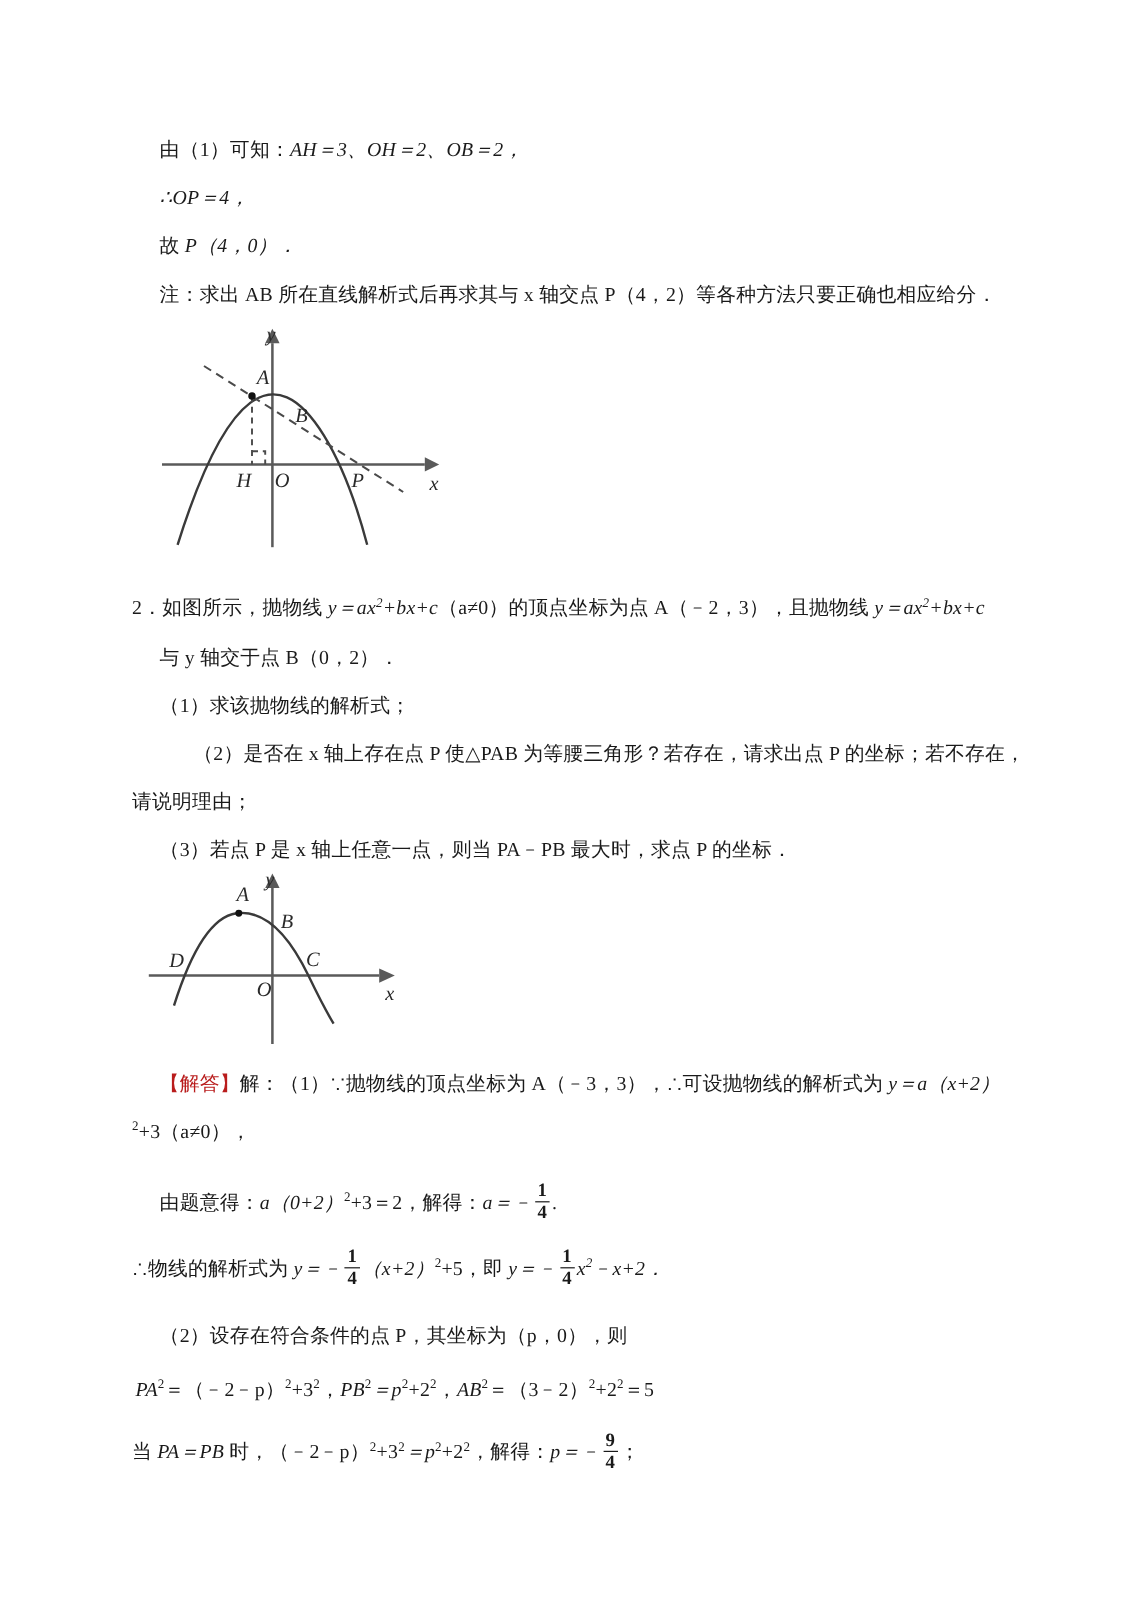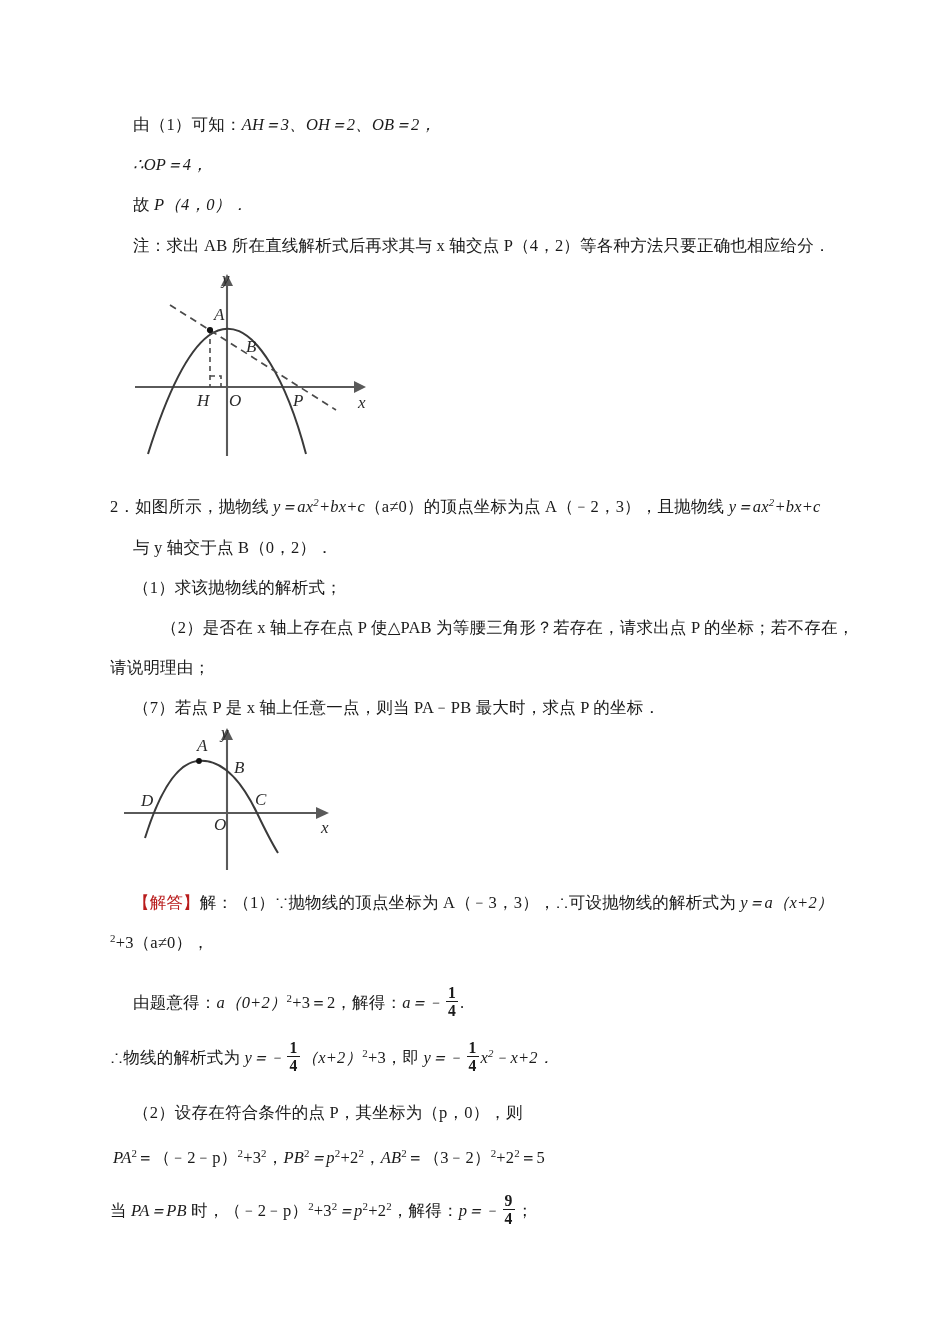--- a/index.html
+++ b/index.html
@@ -126,21 +126,21 @@
   </div>
 
   <div class="line" style="left:133px; top:538px;">与 y 轴交于点 B（0，2）．</div>
 
   <div class="line" style="left:133px; top:578px;">（1）求该抛物线的解析式；</div>
 
   <div class="line" style="left:133px; top:618px;margin-left:28px;">（2）是否在 x 轴上存在点 P 使△PAB 为等腰三角形？若存在，请求出点 P 的坐标；若不存在，</div>
 
   <div class="line" style="left:110px; top:658px;">请说明理由；</div>
 
-  <div class="line" style="left:133px; top:698px;">（7）若点 P 是 x 轴上任意一点，则当 PA﹣PB 最大时，求点 P 的坐标．</div>
+  <div class="line" style="left:133px; top:698px;">（3）若点 P 是 x 轴上任意一点，则当 PA﹣PB 最大时，求点 P 的坐标．</div>
 
   <div class="figure" style="left:118px; top:718px;">
     <svg width="240" height="155" viewBox="0 0 240 155">
 
       <g>
         <line class="axis" x1="6" y1="95" x2="198" y2="95"></line>
         <polygon points="198,89 211,95 198,101" fill="#5a5a5a"></polygon>
       </g>
 
       <g>
@@ -167,21 +167,21 @@
 
   <div class="line" style="left:110px; top:933px;">
     <sup>2</sup><span>+3（a≠0），</span>
   </div>
 
   <div class="line" style="left:133px; top:985px;">
     <span>由题意得：</span><span class="it">a（0+2）</span><sup>2</sup><span>+3＝2，解得：</span><span class="it">a＝﹣</span><span class="frac"><span class="num">1</span><span class="den">4</span></span><span>.</span>
   </div>
 
   <div class="line" style="left:110px; top:1040px;">
-    <span>∴物线的解析式为 </span><span class="it">y＝﹣</span><span class="frac"><span class="num">1</span><span class="den">4</span></span><span class="it">（x+2）</span><sup>2</sup><span>+3，即 </span><span class="it">y＝﹣</span><span class="frac"><span class="num">1</span><span class="den">4</span></span><span class="it">x</span><sup class="it">2</sup><span class="it">﹣x+2．</span>
+    <span>∴物线的解析式为 </span><span class="it">y＝﹣</span><span class="frac"><span class="num">1</span><span class="den">4</span></span><span class="it">（x+2）</span><sup>2</sup><span>+5，即 </span><span class="it">y＝﹣</span><span class="frac"><span class="num">1</span><span class="den">4</span></span><span class="it">x</span><sup class="it">2</sup><span class="it">﹣x+2．</span>
   </div>
 
   <div class="line" style="left:133px; top:1103px;">（2）设存在符合条件的点 P，其坐标为（p，0），则</div>
 
   <div class="line" style="left:113px; top:1148px;">
     <span class="it">PA</span><sup>2</sup><span>＝（﹣2﹣p）</span><sup>2</sup><span>+3</span><sup>2</sup><span>，</span><span class="it">PB</span><sup>2</sup><span class="it">＝p</span><sup>2</sup><span>+2</span><sup>2</sup><span>，</span><span class="it">AB</span><sup>2</sup><span>＝（3﹣2）</span><sup>2</sup><span>+2</span><sup>2</sup><span>＝5</span>
   </div>
 
   <div class="line" style="left:110px; top:1193px;">
     <span>当 </span><span class="it">PA＝PB</span><span> 时，（﹣2﹣p）</span><sup>2</sup><span>+3</span><sup>2</sup><span class="it">＝p</span><sup>2</sup><span>+2</span><sup>2</sup><span>，解得：</span><span class="it">p＝﹣</span><span class="frac"><span class="num">9</span><span class="den">4</span></span><span>；</span>

